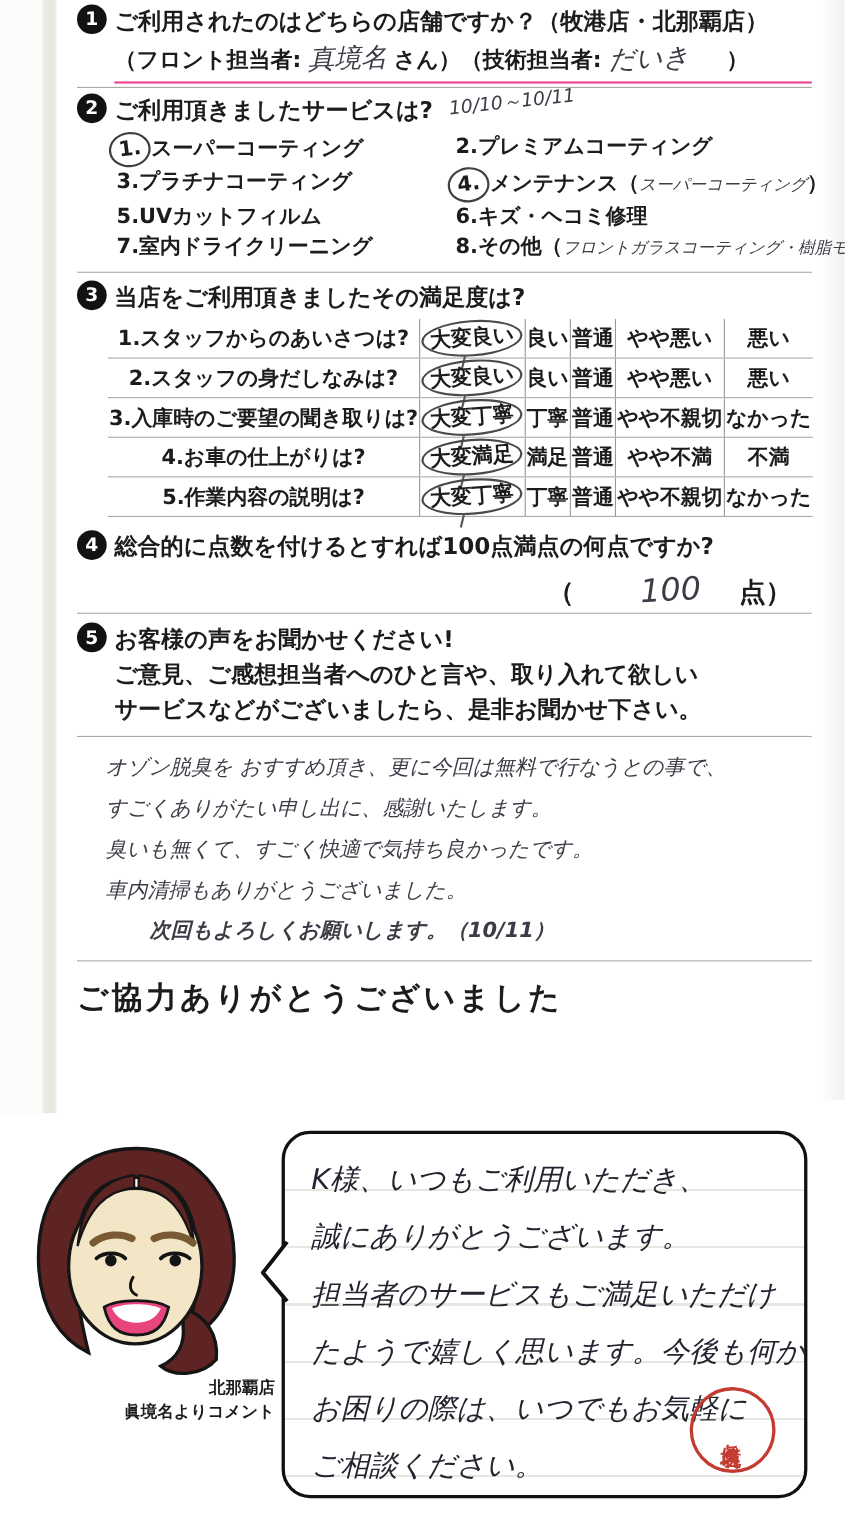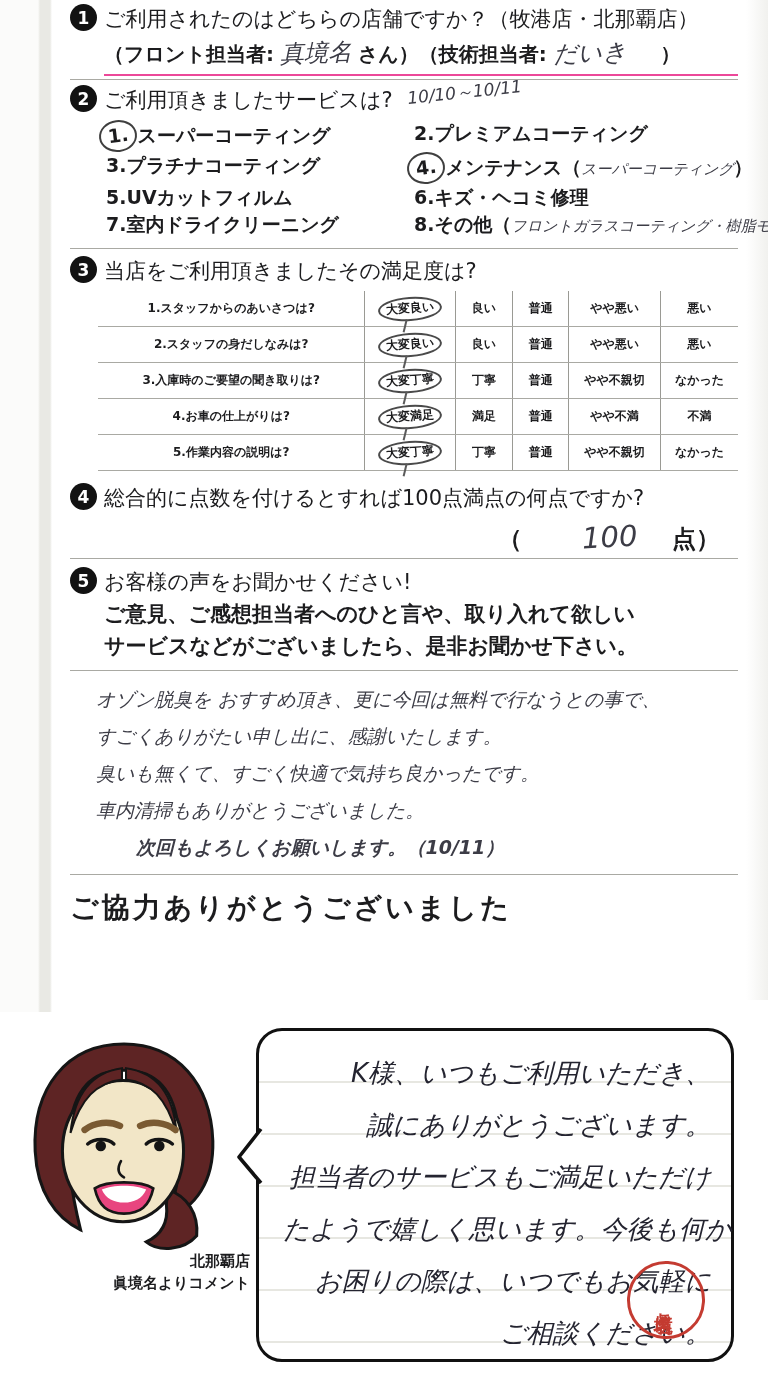--- a/index.html
+++ b/index.html
@@ -10,21 +10,21 @@
   .edge-right{position:absolute;right:0;top:0;width:22px;height:1000px;
     background:linear-gradient(to left,#f1f1ee,#ffffff);}
   .content{position:absolute;left:70px;top:4px;width:668px;}
 
   
   .qnum{display:inline-flex;justify-content:center;align-items:center;
     min-width:27px;height:27px;border-radius:50%;background:#121212;color:#fff;
     font-weight:bold;font-size:17px;margin-right:7px;flex:0 0 27px;}
 
   .qrow{display:flex;align-items:flex-start;}
-  .qtext{font-weight:normal;font-size:21px;line-height:31px;letter-spacing:0px;}
+  .qtext{font-weight:bold;font-size:21px;line-height:31px;letter-spacing:0px;}
 
   .hand{font-family:"DejaVu Sans",sans-serif;font-style:italic;color:#3c3c46;font-weight:normal;}
 
   .sep{border:none;border-top:1.6px solid #a9a9a3;margin:3px 0 0 0;width:100%;}
 
   
   .q1-line2{margin-left:34px;font-weight:bold;font-size:20px;line-height:36px;
     border-bottom:2px solid #ec4899;display:flex;align-items:baseline;padding-bottom:2px;}
   .hand-name{font-size:24px;margin:0 6px;transform:rotate(-2deg);display:inline-block;}
 
@@ -32,21 +32,21 @@
   .date-note{font-size:17px;margin-left:14px;transform:rotate(-6deg);display:inline-block;position:relative;top:-4px;}
   .services{display:grid;grid-template-columns:308px 1fr;margin:4px 0 8px 36px;
     font-weight:bold;font-size:19px;line-height:27px;list-style:none;padding:0;}
   .svc{white-space:nowrap;position:relative;}
   .hand-circle{display:inline-block;border:2.4px solid #3f3f3f;border-radius:50%;
     padding:0 7px 1px 7px;margin-left:-7px;transform:rotate(-7deg);}
   .svc .hand-inline{font-size:15px;}
 
   
   table.sat{border-collapse:collapse;margin:4px 0 0 28px;table-layout:fixed;}
-  table.sat td{border-bottom:1.6px solid #a9a9a3;font-size:12px;text-align:center;
+  table.sat td{border-bottom:1.6px solid #a9a9a3;font-size:19px;text-align:center;
     height:35px;font-weight:bold;padding:0 1px;white-space:nowrap;}
   td.qcell{width:268px;text-align:left;font-size:16px;}
   td.opt{border-left:1.5px solid #9a9a94;}
   td.o1{width:88px;} td.o2{width:56px;} td.o3{width:54px;} td.o4{width:90px;} td.o5{width:76px;}
   .circle-opt{display:inline-block;border:2.4px solid #4a4a4a;border-radius:50%;
     padding:1px 6px 2px 6px;transform:rotate(-4deg);position:relative;}
   .circle-opt::after{content:"";position:absolute;left:38%;bottom:-13px;width:2px;height:13px;
     background:#5a5a5a;transform:rotate(18deg);}
 
   
@@ -66,21 +66,21 @@
   
   .footer{position:absolute;left:0;top:1012px;width:768px;height:377px;}
   .portrait{position:absolute;left:6px;top:26px;}
   .caption{position:absolute;left:0px;top:238px;width:250px;text-align:right;
     font-weight:bold;font-size:15px;line-height:22px;}
   .bubble{position:absolute;left:256px;top:16px;width:478px;height:334px;
     border:3.6px solid #111;border-radius:26px;background:
     repeating-linear-gradient(to bottom,#ffffff 0 50px,#e7e7e1 50px 52px);
     box-sizing:border-box;padding:16px 20px 0 24px;}
   .bubble-tail{position:absolute;left:-23px;top:96px;}
-  .bubble-line{font-size:26px;line-height:52px;color:#242430;white-space:nowrap;font-style:italic;text-align:right;}
+  .bubble-line{font-size:26px;line-height:52px;color:#242430;white-space:nowrap;font-style:italic;}
   .stamp{position:absolute;right:26px;bottom:20px;width:72px;height:72px;border-radius:50%;
     border:3px solid #c43b31;display:flex;align-items:center;justify-content:center;
     transform:rotate(3deg);background:rgba(255,255,255,0);}
   .stamp span{writing-mode:vertical-rl;font-size:19px;font-weight:bold;color:#c43b31;letter-spacing:2px;}
 </style>
 </head>
 <body>
 
 <div class="page">
   <div class="edge-left"></div>

